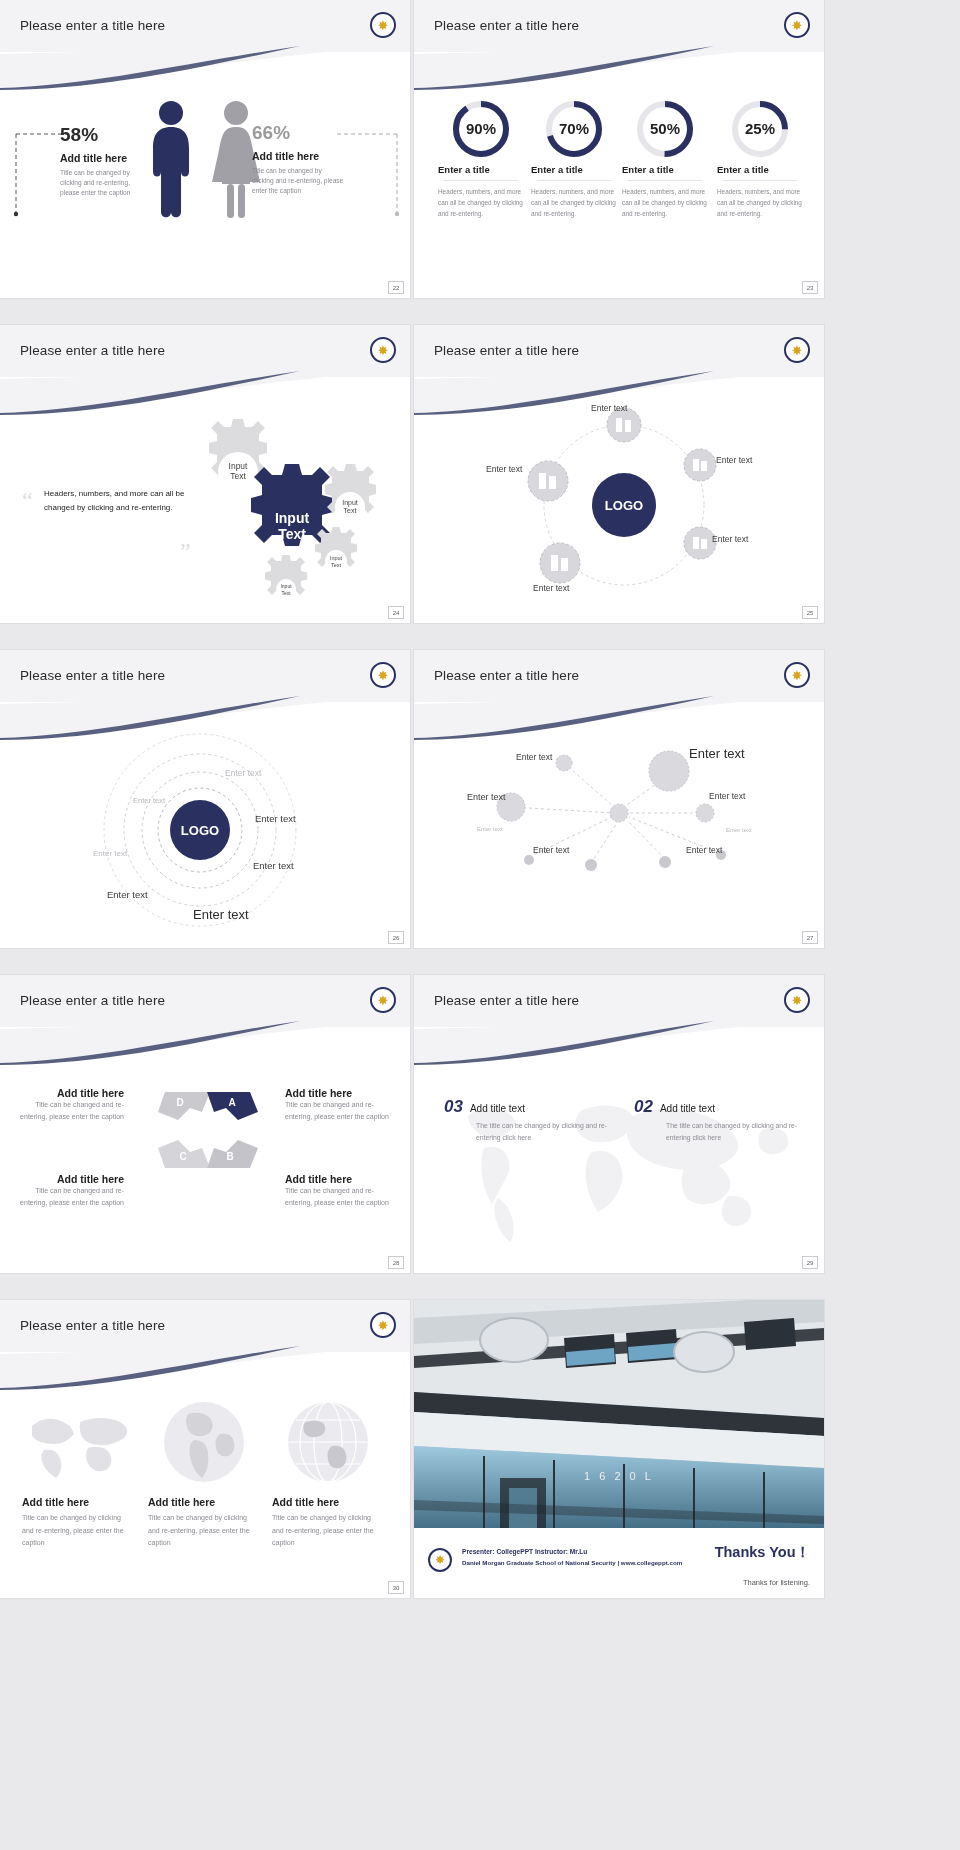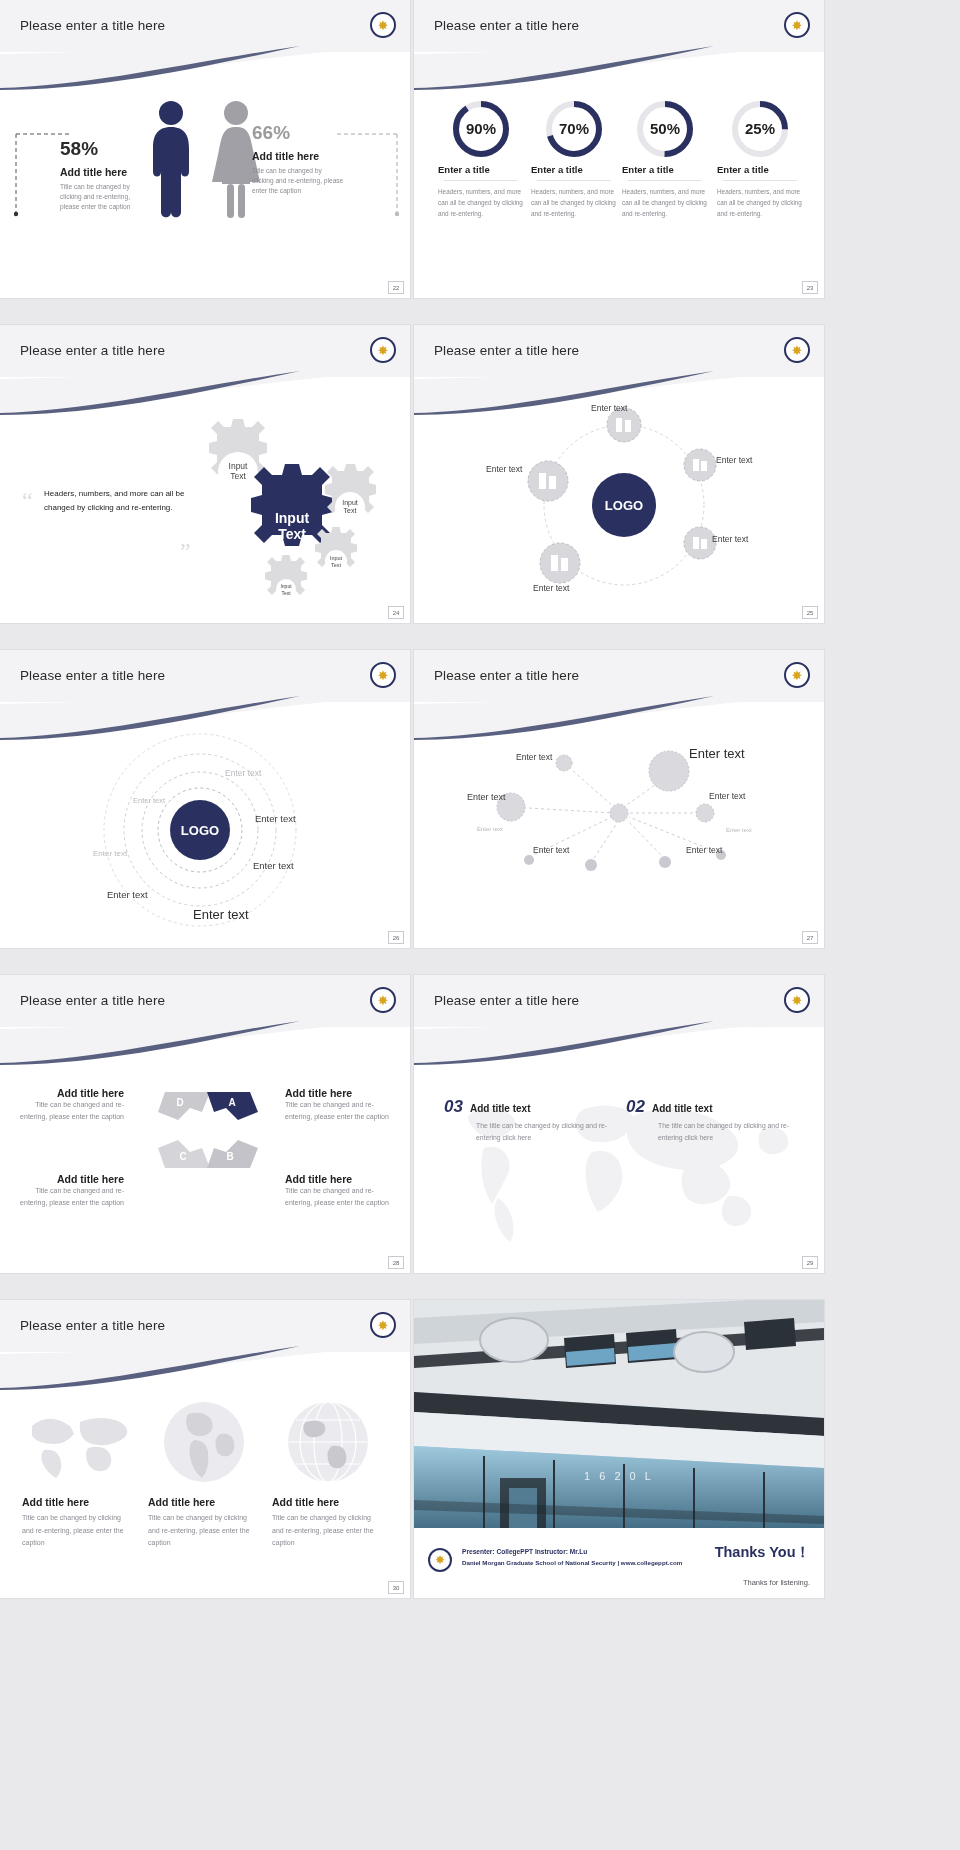--- a/index.html
+++ b/index.html
@@ -67,21 +67,21 @@
   .gear-txt { font-size:8px; color:#222; line-height:1.75; }
   
   .et { font-size:8.5px; color:#3b3b3b; }
   .et-grey { font-size:8.5px; color:#b9b9bf; }
   .et-lg { font-size:13px; color:#2b2b2b; }
   
   .xt { font-size:10.5px; font-weight:bold; color:#222; }
   .xcap { font-size:7px; color:#8b8b93; line-height:1.75; }
   
   .bignum { font-size:17px; font-weight:bold; font-style:italic; color:#2a3160; }
-  .mapt { font-size:10px; font-weight:bold; color:#222; }
+  .mapt { font-size:10px; font-weight:normal; color:#222; }
   .mapc { font-size:6.8px; color:#8b8b93; line-height:1.7; }
   
   .gt { font-size:10.5px; font-weight:bold; color:#222; }
   .gc { font-size:7px; color:#8b8b93; line-height:1.8; }
   
   .photo { position:absolute; left:0; top:0; width:100%; height:228px; overflow:hidden; }
   .thanks { font-size:14.5px; font-weight:bold; color:#2a3160; }
   .thanks-sub { font-size:7.5px; color:#55555c; }
   .pres1 { font-size:6.6px; font-weight:bold; color:#2a3160; }
   .pres2 { font-size:6.2px; font-weight:bold; color:#2a3160; }
@@ -120,21 +120,21 @@
         <path d="M2 4 L2 84" stroke="#555" stroke-width="1" stroke-dasharray="4,3" fill="none"></path>
         <circle cx="2" cy="84" r="2.2" fill="#333"></circle>
       </svg>
 
       <svg style="position:absolute;left:335px;top:130px" width="64" height="88">
         <path d="M2 4 L62 4" stroke="#aaa" stroke-width="1" stroke-dasharray="4,3" fill="none"></path>
         <path d="M62 4 L62 84" stroke="#aaa" stroke-width="1" stroke-dasharray="4,3" fill="none"></path>
         <circle cx="62" cy="84" r="2.2" fill="#bbb"></circle>
       </svg>
 
-      <div style="position:absolute;left:60px;top:138px;width:90px;text-align:left">
+      <div style="position:absolute;left:60px;top:124px;width:90px;text-align:left">
         <div class="pct">58%</div>
         <div class="addt">Add title here</div>
         <div class="cap">Title can be changed by clicking and re-entering, please enter the caption</div>
       </div>
       <div style="position:absolute;left:252px;top:122px;width:92px;text-align:left">
         <div class="pct grey">66%</div>
         <div class="addt">Add title here</div>
         <div class="cap">Title can be changed by clicking and re-entering, please enter the caption</div>
       </div>
       <div class="num" style="bottom:4px">22</div>
@@ -459,21 +459,21 @@
         </g>
       </svg>
 
       <div style="position:absolute;left:30px;top:122px;width:170px">
         <div style="display:flex;align-items:baseline;gap:7px">
           <span class="bignum">03</span>
           <span class="mapt">Add title text</span>
         </div>
         <div class="mapc" style="margin-left:32px;margin-top:3px">The title can be changed by clicking and re-entering click here</div>
       </div>
-      <div style="position:absolute;left:212px;top:122px;width:170px">
+      <div style="position:absolute;left:220px;top:122px;width:170px">
         <div style="display:flex;align-items:baseline;gap:7px">
           <span class="bignum">02</span>
           <span class="mapt">Add title text</span>
         </div>
         <div class="mapc" style="margin-left:32px;margin-top:3px">The title can be changed by clicking and re-entering click here</div>
       </div>
 
       <div class="num" style="bottom:4px">29</div>
     </div>
   </div>

